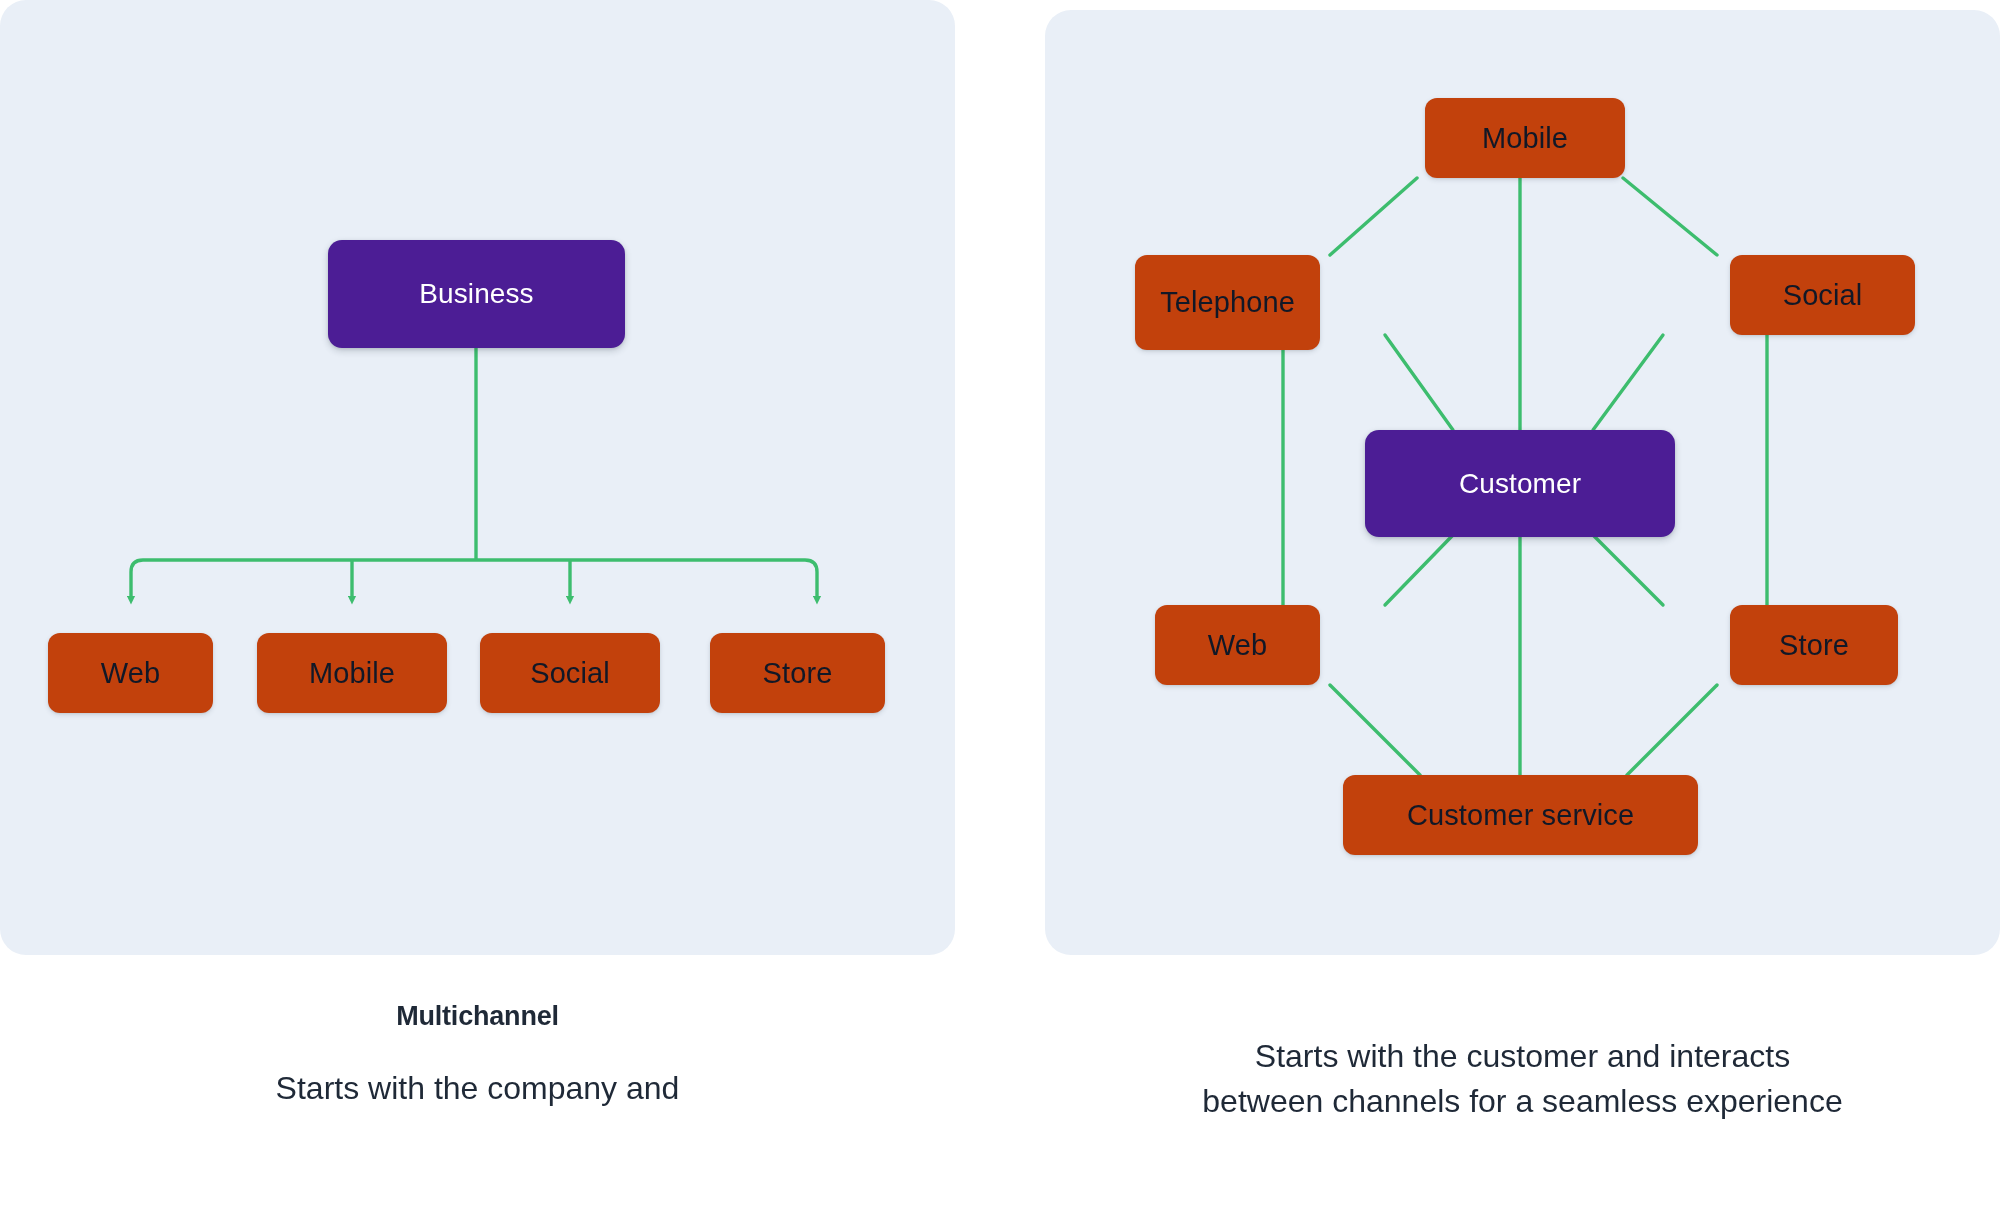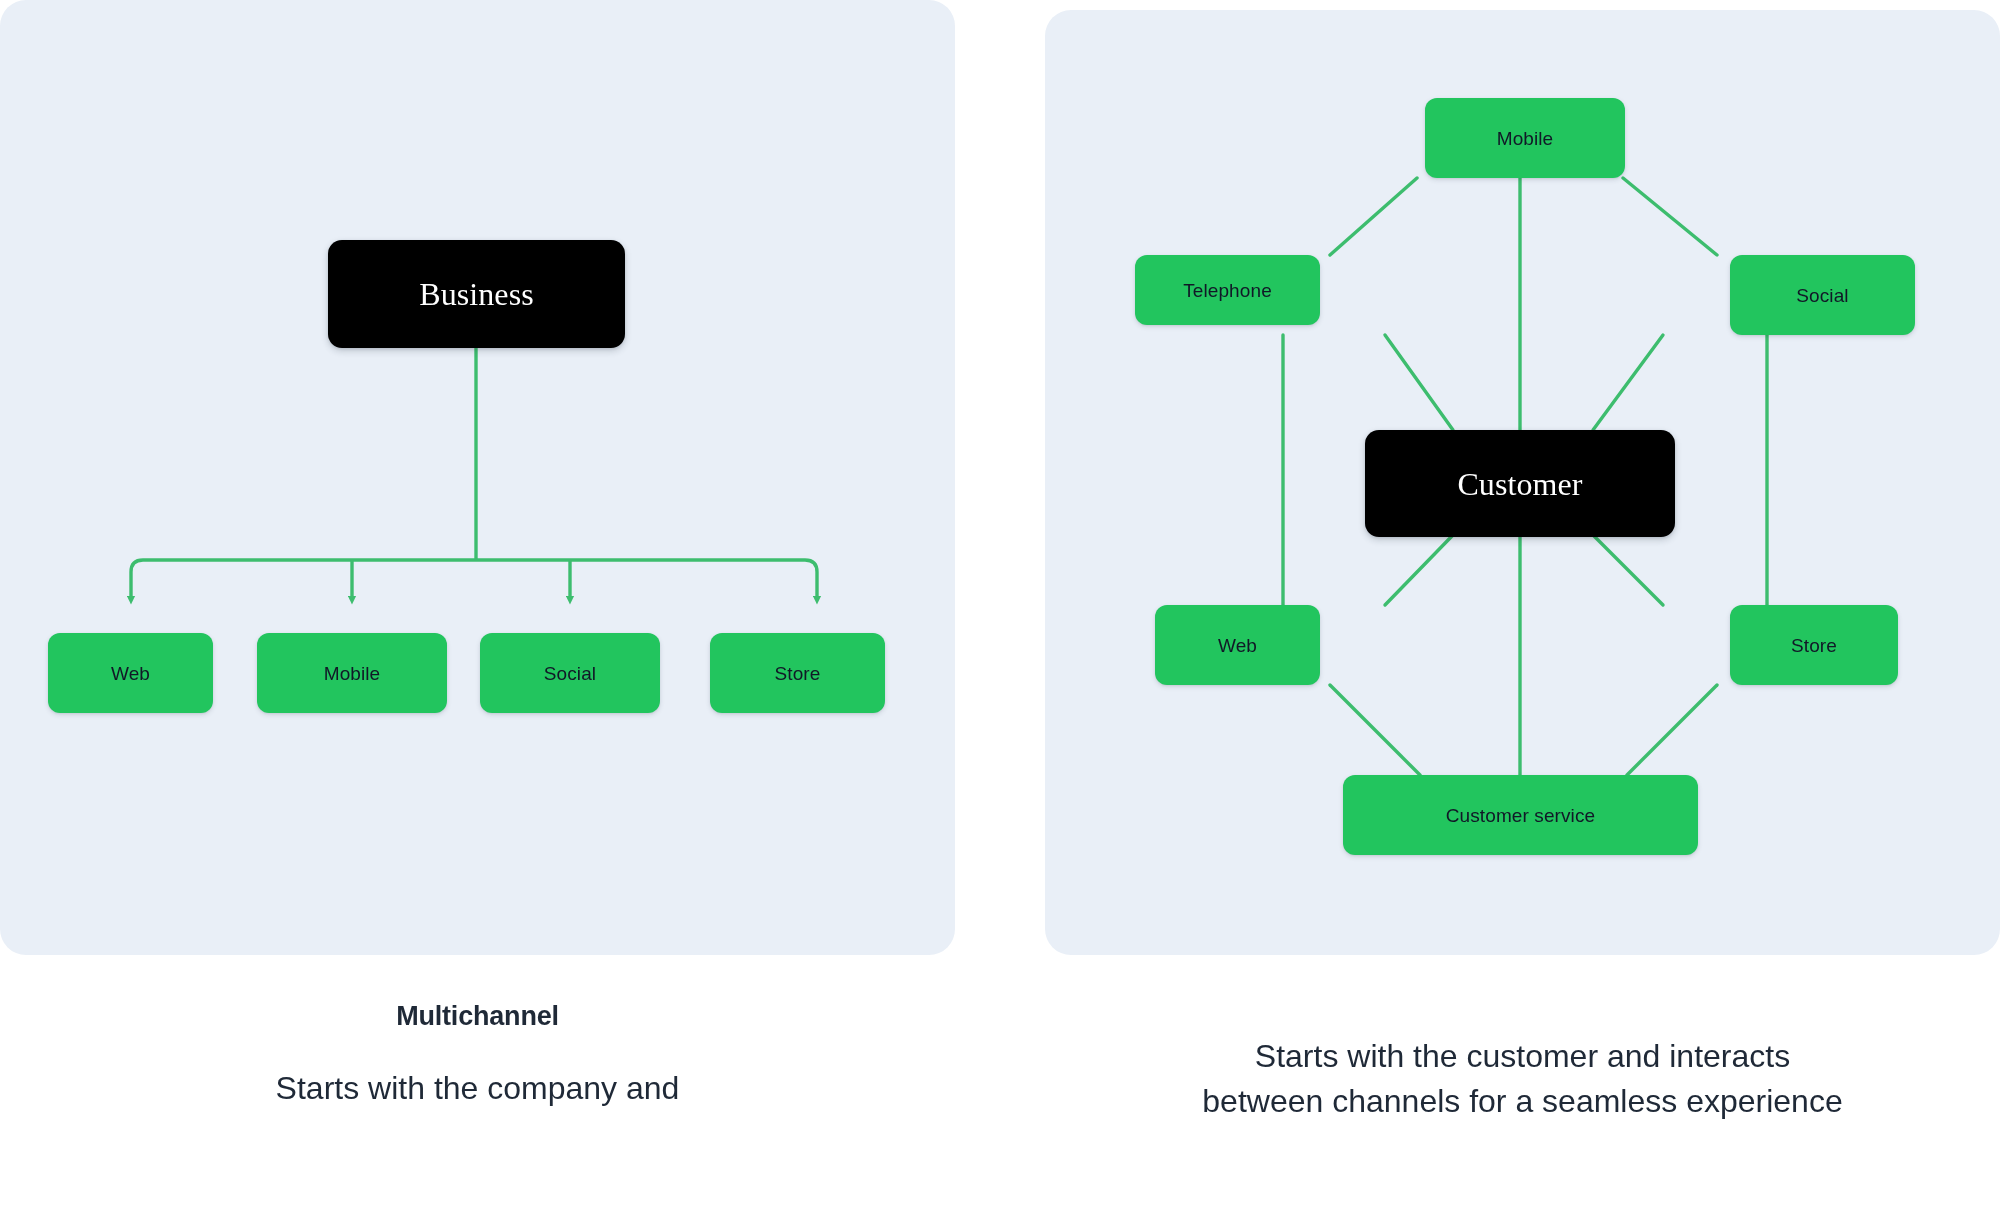--- a/index.html
+++ b/index.html
@@ -36,37 +36,36 @@
     pointer-events: none;
   }
 
   
   .node {
     position: absolute;
     display: flex;
     align-items: center;
     justify-content: center;
     border-radius: 12px;
-    background: #22c55e;
+    background: #c2410c;
     color: #111827;
-    font-size: 19px;
+    font-size: 29px;
     line-height: 1;
     letter-spacing: 0.1px;
     box-shadow: 0 2px 5px rgba(31,45,61,0.13), 0 1px 2px rgba(31,45,61,0.08);
     white-space: nowrap;
     z-index: 3;
   }
 
   .node.primary {
-    background: #000000;
+    background: #4c1d95;
     color: #ffffff;
     border-radius: 14px;
-    font-size: 32px;
+    font-size: 28px;
     box-shadow: 0 3px 7px rgba(31,45,61,0.20), 0 1px 3px rgba(31,45,61,0.12);
-    font-family: Liberation Serif, serif;
   }
 
   
   .caption {
     position: absolute;
     text-align: center;
     width: 955px;
   }
   #caption-left  { left: 0px;    top: 1000px; }
   #caption-right { left: 1045px; top: 1000px; }
@@ -156,21 +155,21 @@
         <path d="M618,325 L548,420"></path>
         <path d="M340,595 L408,525"></path>
         <path d="M618,595 L548,525"></path>
       </g>
     </svg>
 
     <div class="node" style="left:380px; top:88px; width:200px; height:80px;">
       <span>Mobile</span>
     </div>
 
-    <div class="node" style="left:90px; top:245px; width:185px; height:70px;">
+    <div class="node" style="left:90px; top:245px; width:185px; height:95px;">
       <span>Telephone</span>
     </div>
 
     <div class="node" style="left:685px; top:245px; width:185px; height:80px;">
       <span>Social</span>
     </div>
 
     <div class="node primary" style="left:320px; top:420px; width:310px; height:107px;">
       <span>Customer</span>
     </div>

